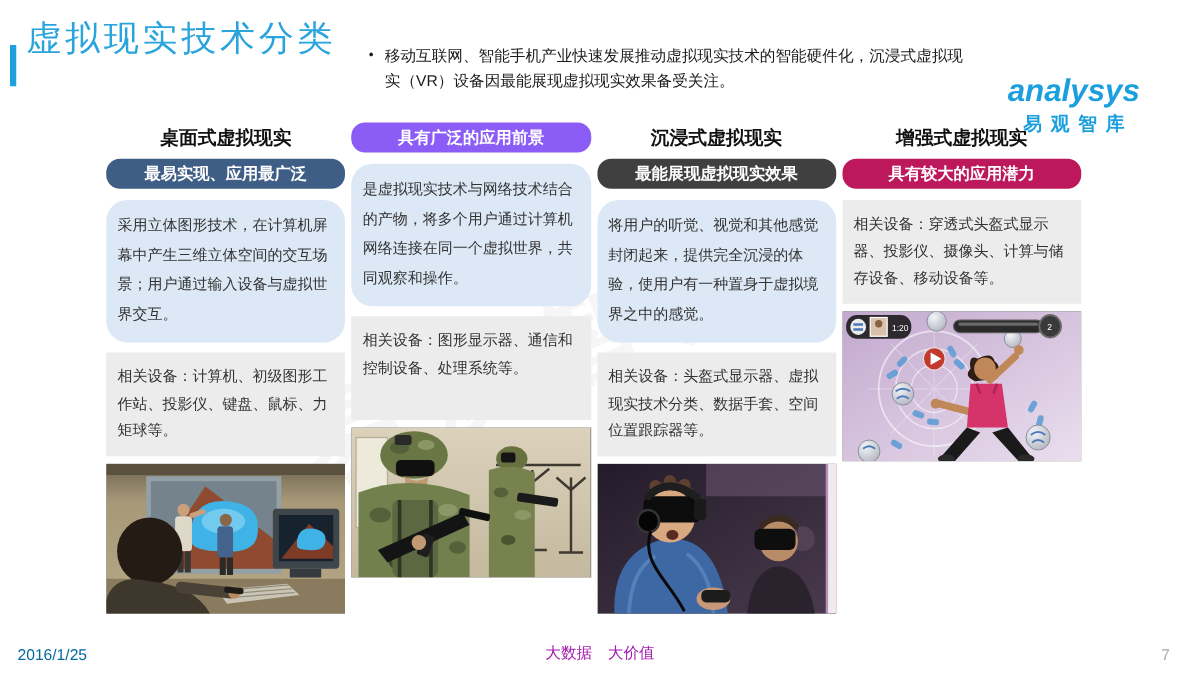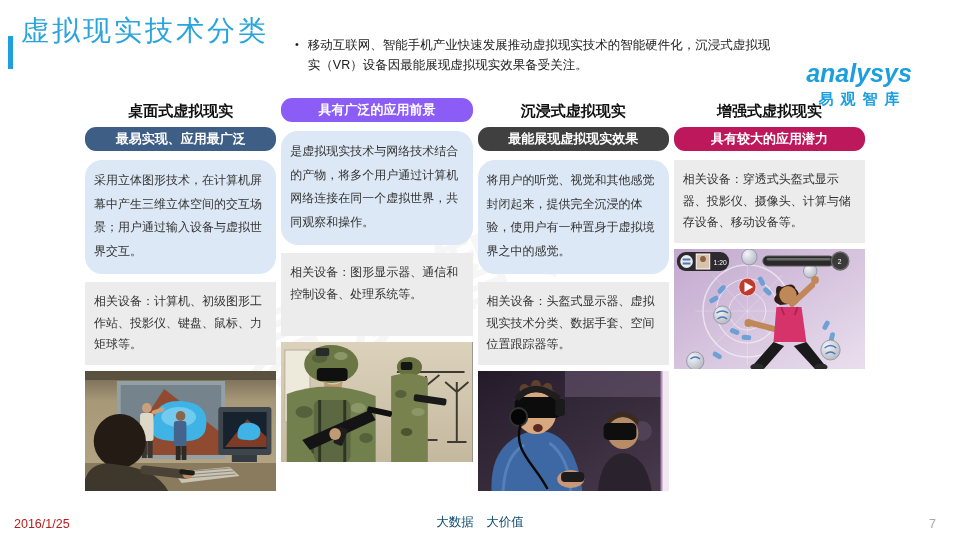--- a/index.html
+++ b/index.html
@@ -20,22 +20,22 @@
   
   .columns{position:absolute;left:85px;top:98px;width:780px;display:grid;grid-template-columns:repeat(4,1fr);column-gap:5px;}
   .col{display:flex;flex-direction:column;}
   .col-title{height:29px;line-height:26px;text-align:center;font-size:15px;font-weight:bold;color:#111;}
   .banner{height:24px;line-height:24px;text-align:center;font-size:13px;font-weight:bold;color:#fff;margin-bottom:9px;border-radius:11px;}
   .desc-box{background:#DCE8F5;height:96px;padding:9px 9px;font-size:12px;line-height:1.96;color:#333;margin-bottom:8px;overflow:hidden;border-radius:17px;}
   .equip-box{background:#ECECEC;height:65px;padding:9px 9px;font-size:12px;line-height:1.8;color:#333;margin-bottom:6px;overflow:hidden;}
   .photo{height:120px;width:100%;overflow:hidden;background:#888;}
   .photo svg{display:block;width:100%;height:100%;}
   
-  .footer-date{position:absolute;left:14px;bottom:9px;font-size:12.5px;color:#b91c1c;margin-top:13px;}
-  .footer-slogan{position:absolute;left:0;right:0;bottom:9px;text-align:center;font-size:12.5px;color:#0c4a6e;}
+  .footer-date{position:absolute;left:14px;bottom:9px;font-size:12.5px;color:#0369a1;margin-top:13px;}
+  .footer-slogan{position:absolute;left:0;right:0;bottom:9px;text-align:center;font-size:12.5px;color:#a21caf;}
   .footer-page{position:absolute;right:24px;bottom:9px;font-size:12.5px;color:#A8A8A8;}
 </style>
 </head>
 <body>
 
 <div class="title-accent"></div>
 <div class="page-title">虚拟现实技术分类</div>
 
 <div class="bullet-block">
   <span class="bullet-dot">•</span>

